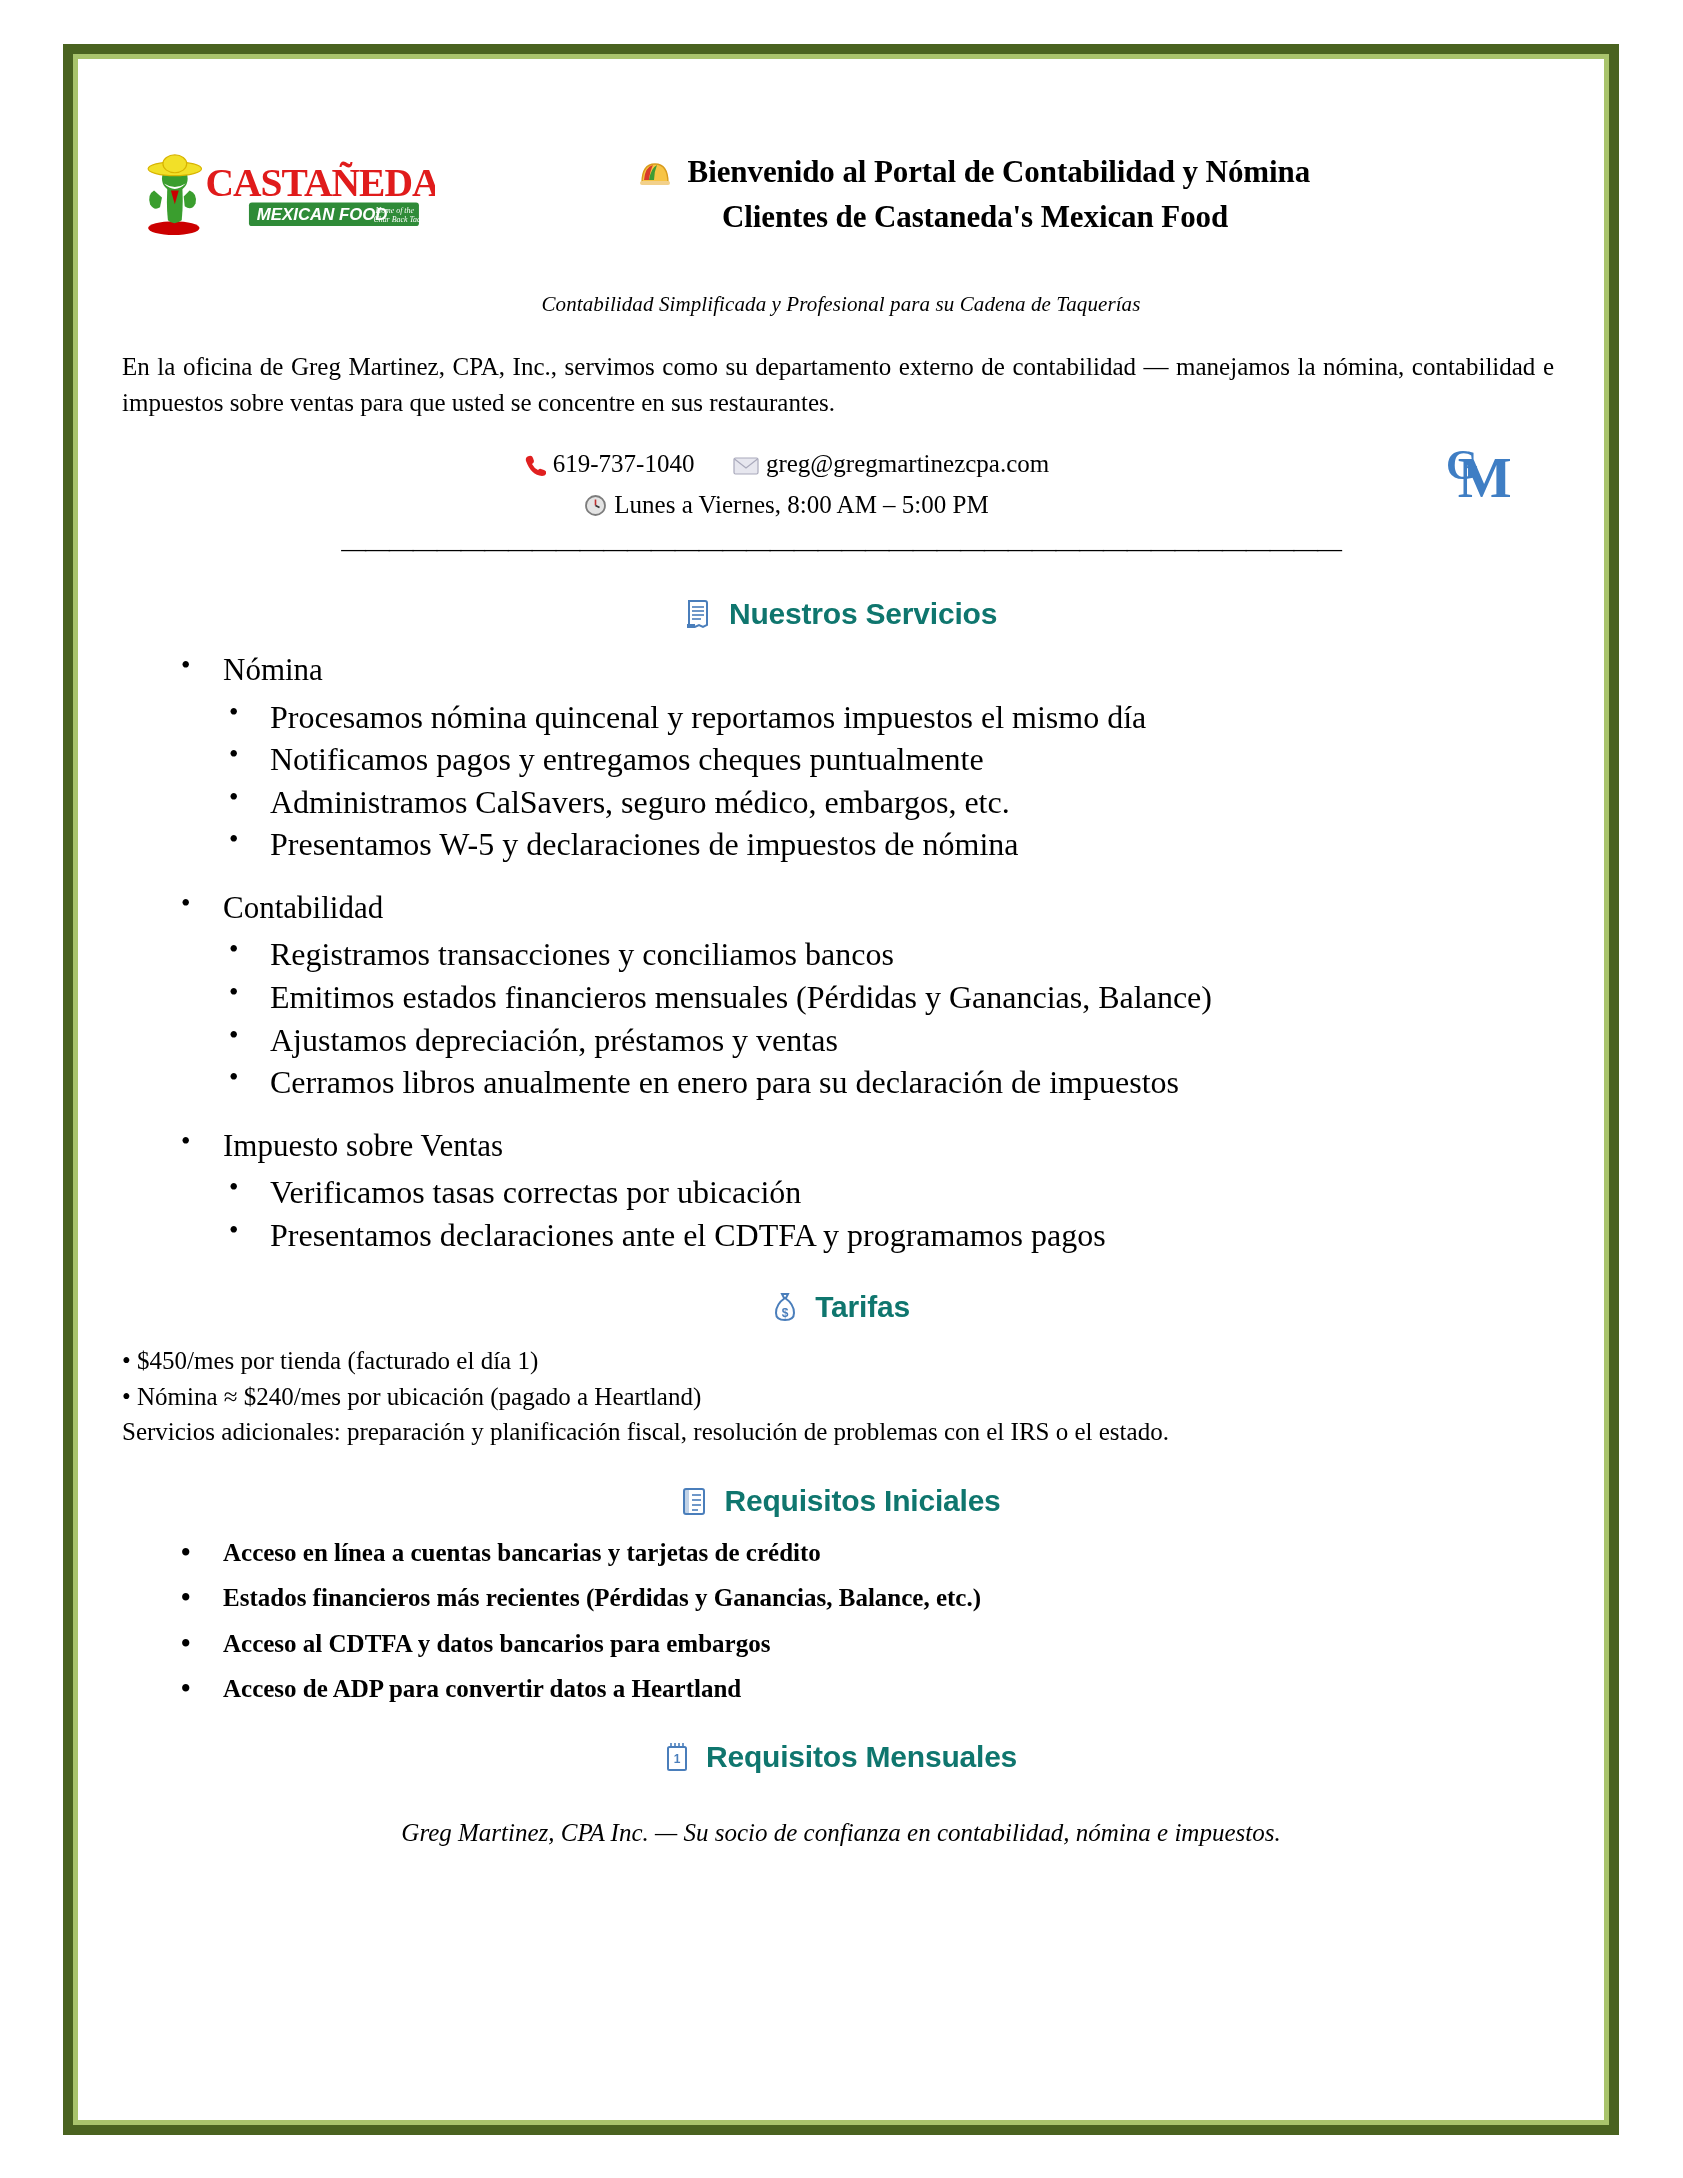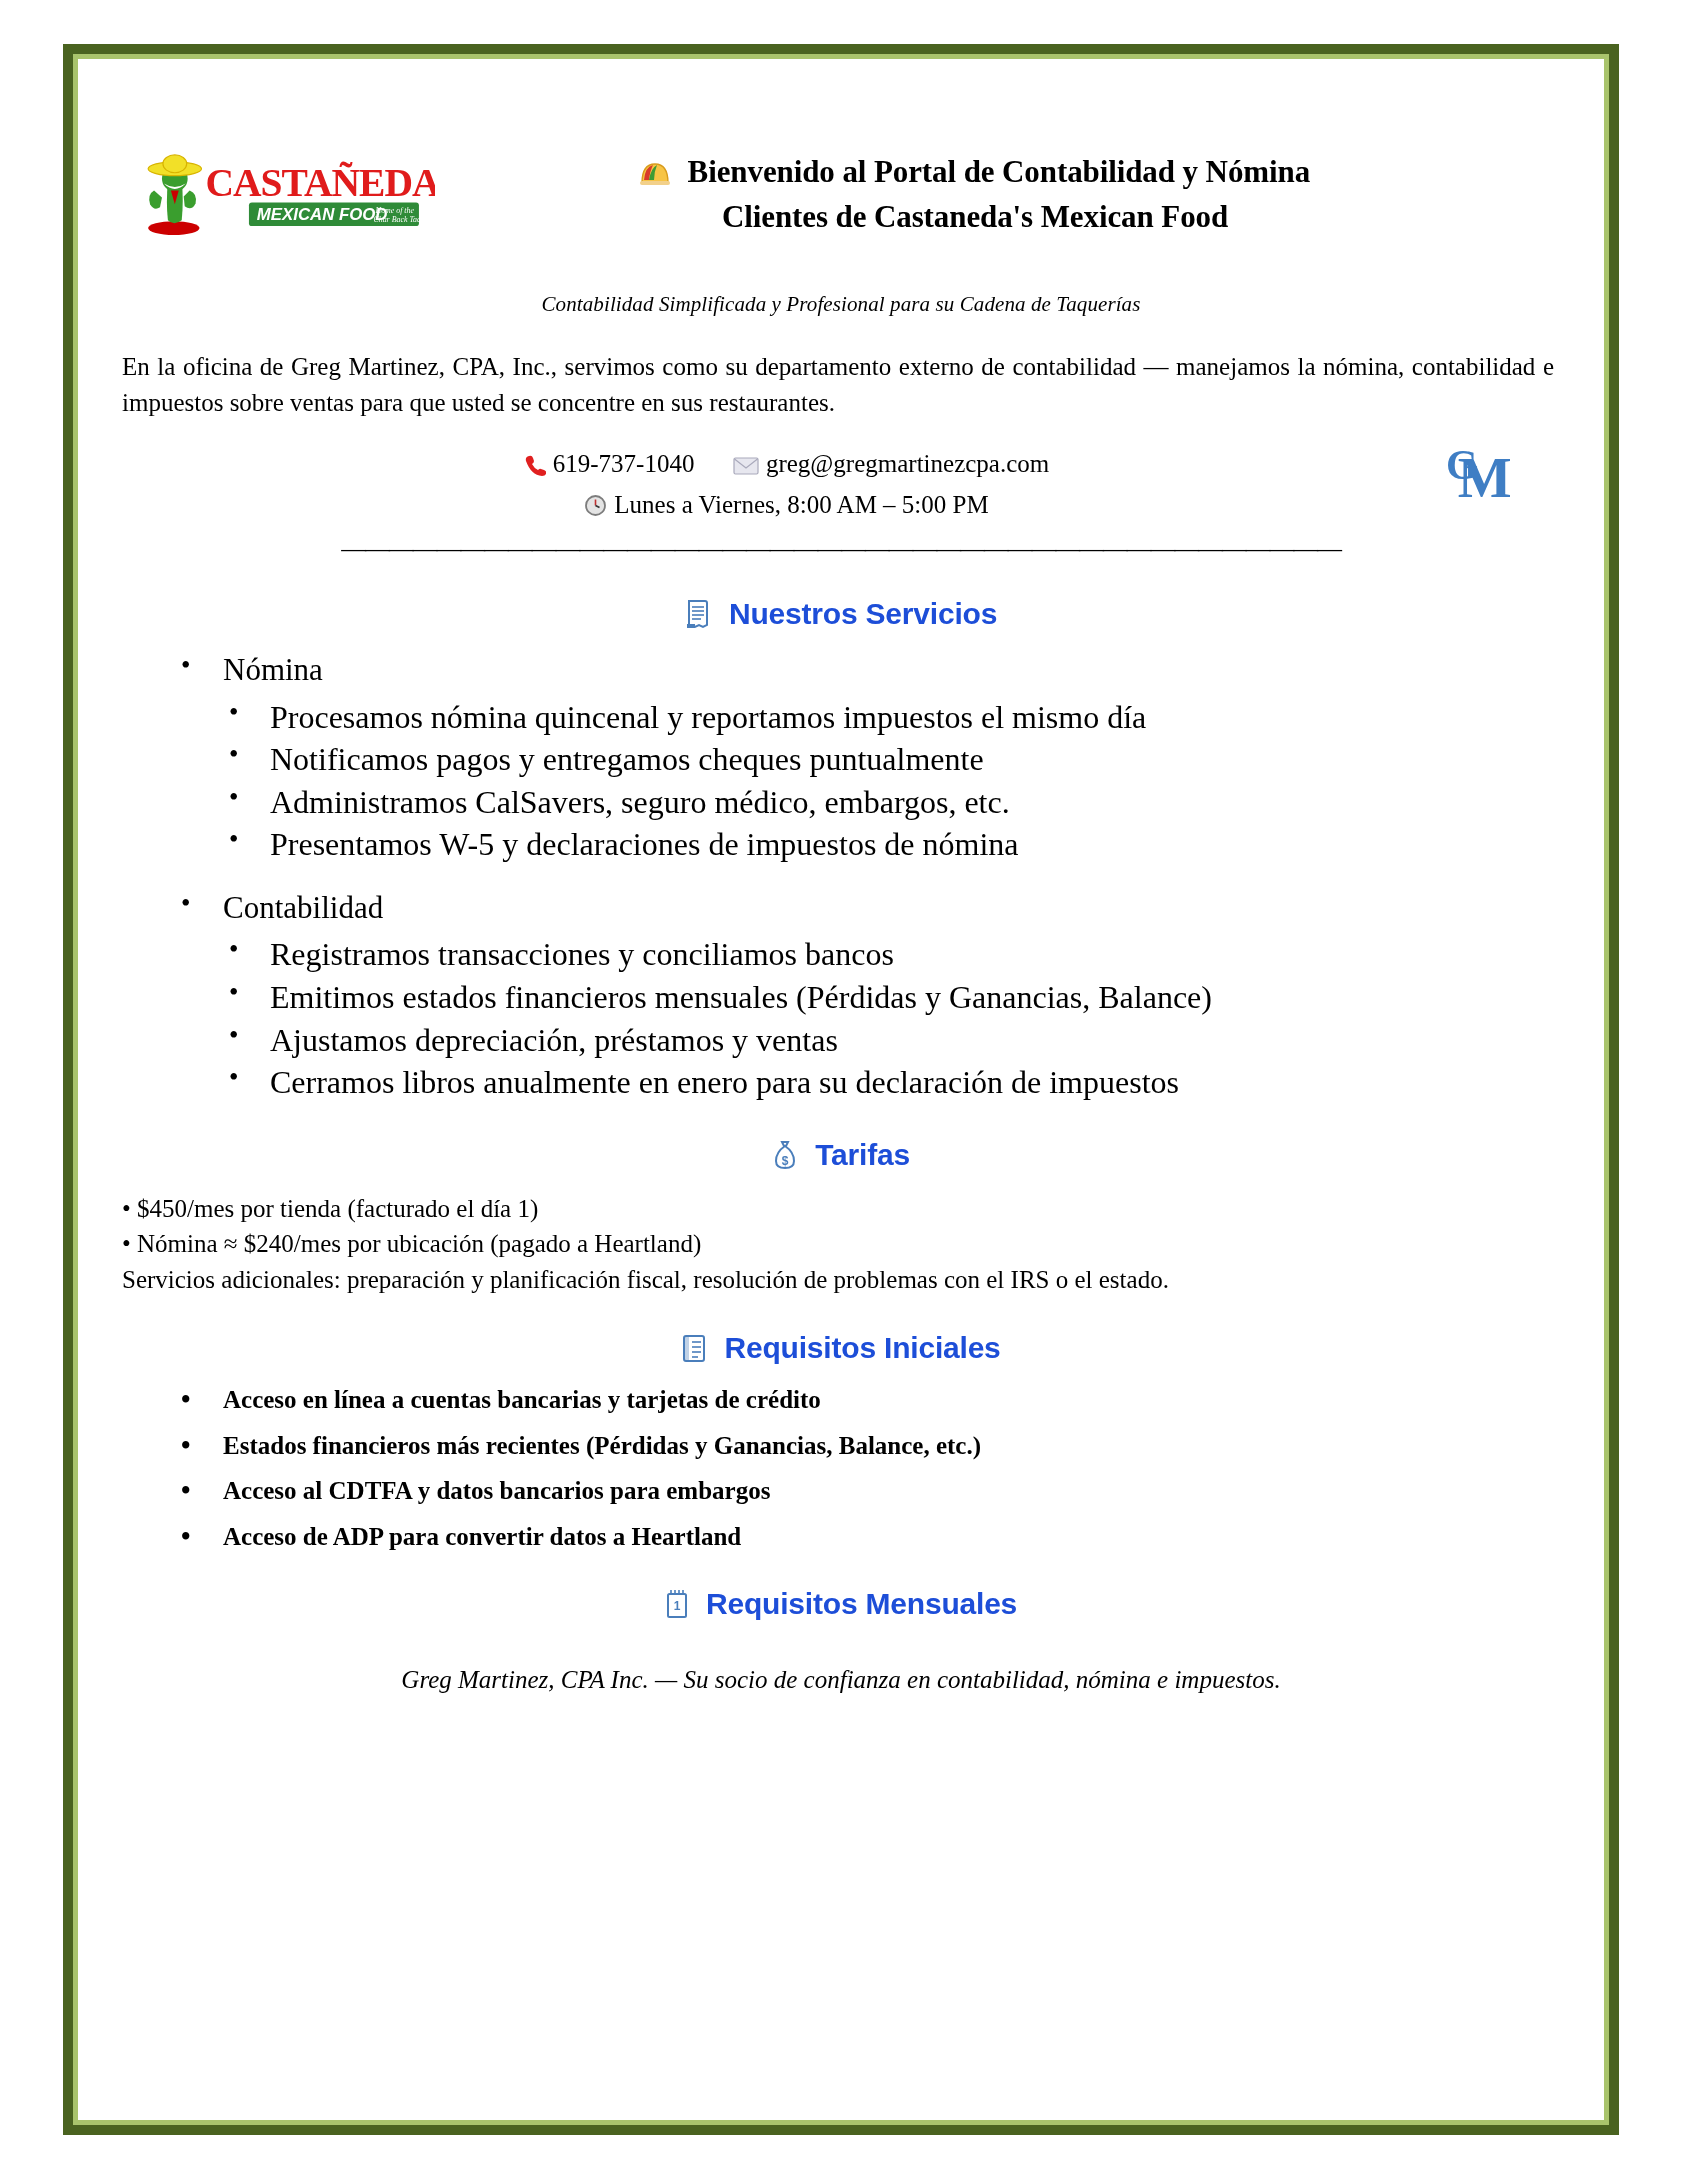--- a/index.html
+++ b/index.html
@@ -125,21 +125,21 @@
     letter-spacing: -1.2px;
     margin-top: 8px;
     white-space: nowrap;
     overflow: hidden;
     color: #000;
   }
 
   
   .section-head {
     text-align: center;
-    color: #1d4ed8;
+    color: #0f766e;
     font-family: "Liberation Sans", sans-serif;
     font-weight: bold;
     font-size: 30px;
     margin-top: 34px;
     margin-bottom: 14px;
     letter-spacing: -0.2px;
   }
   .section-head .sh-ico {
     display: inline-block;
     vertical-align: -5px;
@@ -340,20 +340,25 @@
         <div class="b2">Administramos CalSavers, seguro médico, embargos, etc.</div>
         <div class="b2">Presentamos W-5 y declaraciones de impuestos de nómina</div>
       </li>
       <li class="grp">
         <div class="b1">Contabilidad</div>
         <div class="b2">Registramos transacciones y conciliamos bancos</div>
         <div class="b2">Emitimos estados financieros mensuales (Pérdidas y Ganancias, Balance)</div>
         <div class="b2">Ajustamos depreciación, préstamos y ventas</div>
         <div class="b2">Cerramos libros anualmente en enero para su declaración de impuestos</div>
       </li>
+      <li class="grp">
+        <div class="b1">Impuesto sobre Ventas</div>
+        <div class="b2">Verificamos tasas correctas por ubicación</div>
+        <div class="b2">Presentamos declaraciones ante el CDTFA y programamos pagos</div>
+      </li>
     </ul>
 
     <div class="section-head">
       <span class="sh-ico">
         <svg width="26" height="30" viewBox="0 0 26 30">
           <path d="M10 2 h6 l-2 4 h-2 z" fill="none" stroke="#4a7ebb" stroke-width="2"></path>
           <path d="M13 6 Q4 12 4 21 Q4 28 13 28 Q22 28 22 21 Q22 12 13 6 z" fill="none" stroke="#4a7ebb" stroke-width="2"></path>
           <text x="13" y="25" text-anchor="middle" font-family="Liberation Sans, sans-serif" font-size="12" font-weight="bold" fill="#4a7ebb">$</text>
         </svg>
       </span>

